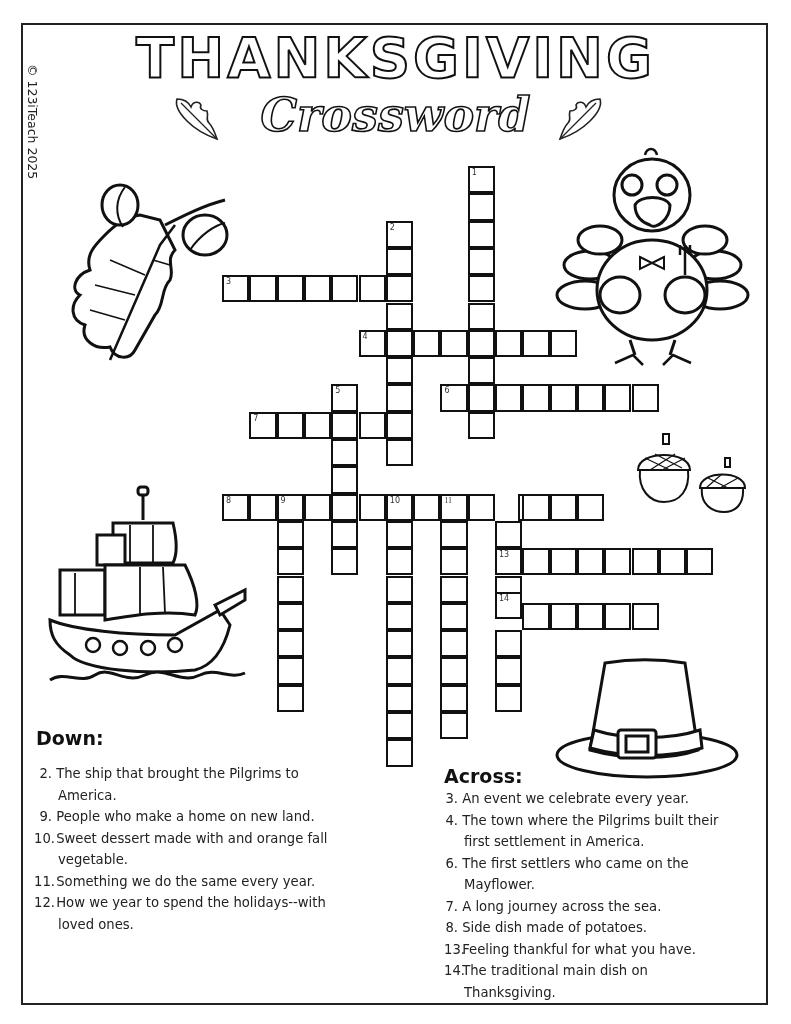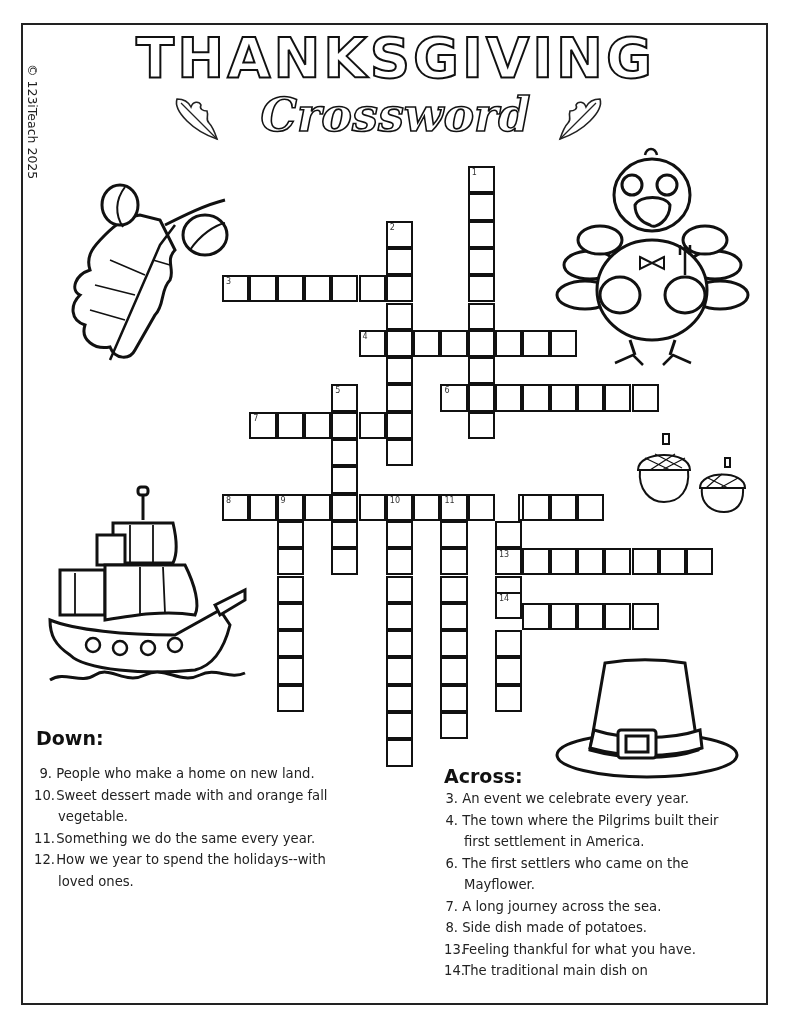--- a/index.html
+++ b/index.html
@@ -184,21 +184,21 @@
     <div class="cell" style="left: 27.3px; top: 327.6px;"></div>
     <div class="cell" style="left: 54.6px; top: 327.6px;">
       <span class="num">9</span>
     </div>
     <div class="cell" style="left: 81.9px; top: 327.6px;"></div>
     <div class="cell" style="left: 136.5px; top: 327.6px;"></div>
     <div class="cell" style="left: 163.8px; top: 327.6px;">
       <span class="num">10</span>
     </div>
     <div class="cell" style="left: 191.1px; top: 327.6px;"></div>
-    <div class="cell" style="left: 218.4px; top: 327.6px;">
+    <div class="cell" style="left: 218.4px; top: 327.6px; font-family: Liberation Serif, serif;">
       <span class="num">11</span>
     </div>
     <div class="cell" style="left: 245.7px; top: 327.6px;"></div>
     <div class="cell" style="left: 273px; top: 327.6px; margin-left: 23px;">
       <span class="num">12</span>
     </div>
     <div class="cell" style="left: 300.3px; top: 327.6px;"></div>
     <div class="cell" style="left: 327.6px; top: 327.6px;"></div>
     <div class="cell" style="left: 354.9px; top: 327.6px;"></div>
     <div class="cell" style="left: 54.6px; top: 354.9px;"></div>
@@ -245,28 +245,29 @@
     <div class="cell" style="left: 464.1px; top: 382.2px;"></div>
     <div class="cell" style="left: 300.3px; top: 436.8px;"></div>
     <div class="cell" style="left: 327.6px; top: 436.8px;"></div>
     <div class="cell" style="left: 354.9px; top: 436.8px;"></div>
     <div class="cell" style="left: 382.2px; top: 436.8px;"></div>
     <div class="cell" style="left: 409.5px; top: 436.8px;"></div>
   </div>
 
 <div class="clue-head" style="left:36px;top:727px">Down:</div>
 <ul class="clues" id="down-list" style="left:34px;top:763px;width:380px">
+    <li><span class="n" style="width: 18px;">2.</span><span> The ship that brought the Pilgrims to</span><span class="cont" style="padding-left: 24px;">America.</span></li>
     <li><span class="n" style="width: 18px;">9.</span><span> People who make a home on new land.</span></li>
     <li><span class="n" style="width: 18px;">10.</span><span> Sweet dessert made with and orange fall</span><span class="cont" style="padding-left: 24px;">vegetable.</span></li>
     <li><span class="n" style="width: 18px;">11.</span><span> Something we do the same every year.</span></li>
     <li><span class="n" style="width: 18px;">12.</span><span> How we year to spend the holidays--with</span><span class="cont" style="padding-left: 24px;">loved ones.</span></li>
   </ul>
 
 <div class="clue-head" style="left:444px;top:765px">Across:</div>
 <ul class="clues" id="across-list" style="left:444px;top:788px;width:320px">
     <li><span class="n" style="width: 14px;">3.</span><span> An event we celebrate every year.</span></li>
     <li><span class="n" style="width: 14px;">4.</span><span> The town where the Pilgrims built their</span><span class="cont" style="padding-left: 20px;">first settlement in America.</span></li>
     <li><span class="n" style="width: 14px;">6.</span><span> The first settlers who came on the</span><span class="cont" style="padding-left: 20px;">Mayflower.</span></li>
     <li><span class="n" style="width: 14px;">7.</span><span> A long journey across the sea.</span></li>
     <li><span class="n" style="width: 14px;">8.</span><span> Side dish made of potatoes.</span></li>
     <li><span class="n" style="width: 14px;">13.</span><span> Feeling thankful for what you have.</span></li>
-    <li><span class="n" style="width: 14px;">14.</span><span> The traditional main dish on</span></li>
+    <li><span class="n" style="width: 14px;">14.</span><span> The traditional main dish on</span><span class="cont" style="padding-left: 20px;">Thanksgiving.</span></li>
   </ul>
 
 </body></html>

